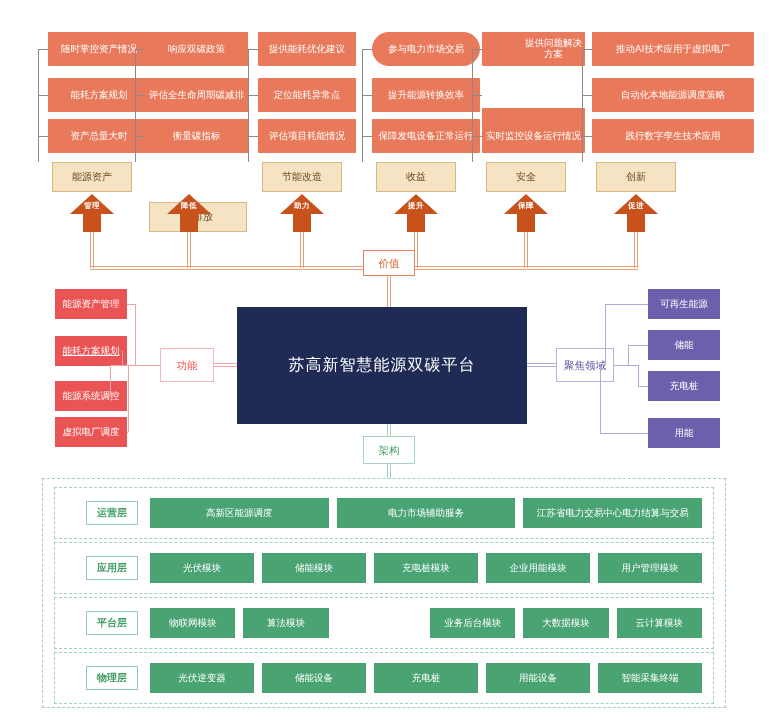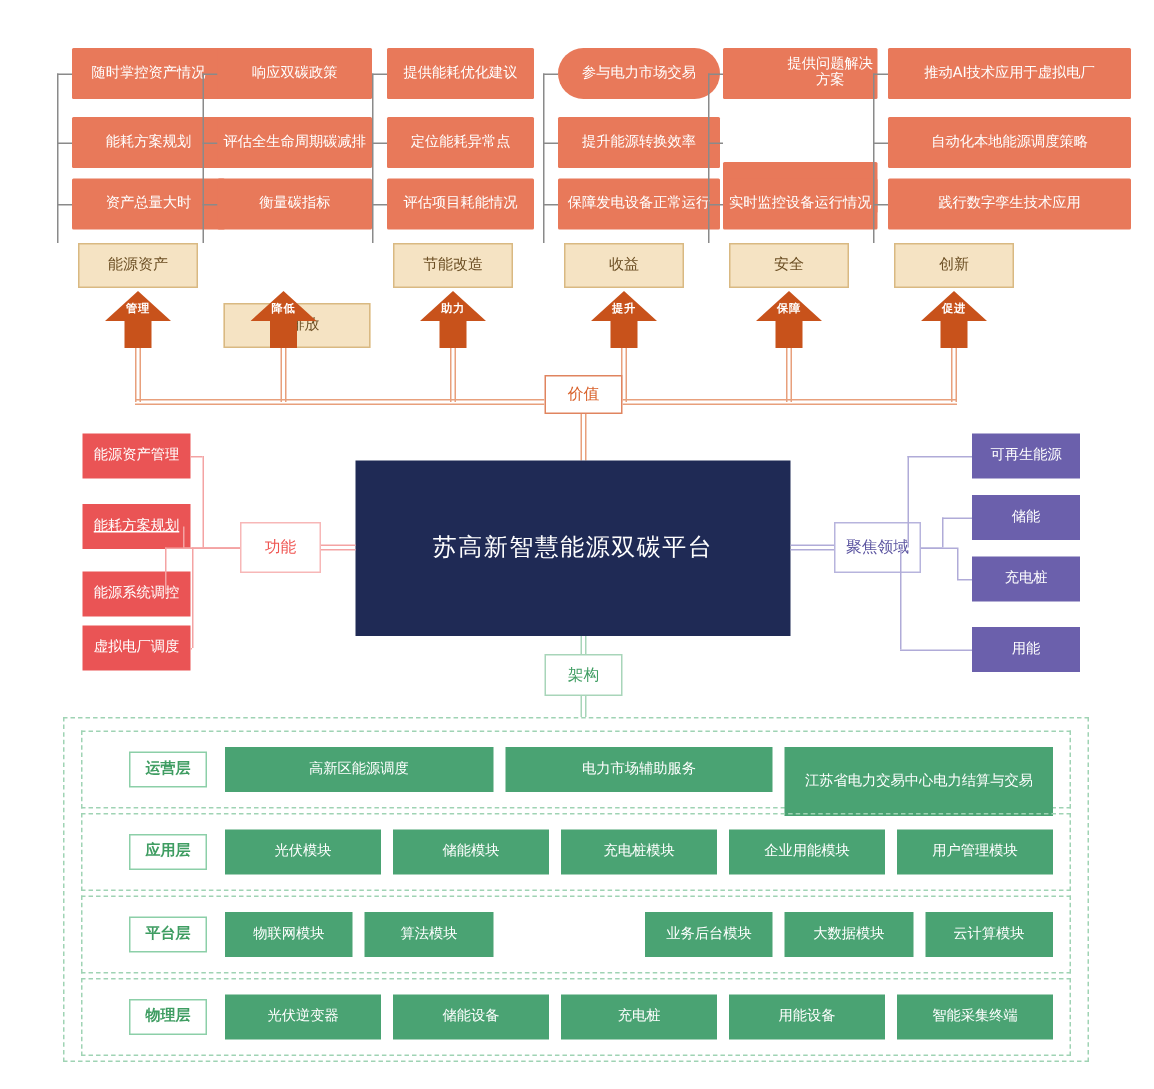--- a/index.html
+++ b/index.html
@@ -187,21 +187,21 @@
     <div class="lnp" style="left:600px;top:365px;width:1px;height:68px;"></div>
     <div class="lnp" style="left:614px;top:365px;width:-14px;height:1px;"></div>
     <div class="dbl-v g" style="left:387px;top:424px;height:12px;"></div>
     <div class="abs bx hub hub-arch" style="left:363px;top:436px;width:52px;height:28px;">架构</div>
     <div class="dbl-v g" style="left:387px;top:464px;height:14px;"></div>
     <div class="abs arch-outer" style="left:42px;top:478px;width:684px;height:230px;"></div>
     <div class="abs arch-row" style="left:54px;top:487px;width:660px;height:52px;"></div>
     <div class="abs bx layer-tag" style="left:86px;top:501px;width:52px;height:24px;">运营层</div>
     <div class="abs bx mod" style="left:150px;top:498px;width:178.66666666666666px;height:30px;">高新区能源调度</div>
     <div class="abs bx mod" style="left:336.66666666666663px;top:498px;width:178.66666666666666px;height:30px;">电力市场辅助服务</div>
-    <div class="abs bx mod" style="left:523.3333333333333px;top:498px;width:178.66666666666666px;height:46px;">江苏省电力交易中心电力结算与交易</div>
+    <div class="abs bx mod" style="left:523.3333333333333px;top:498px;width:178.66666666666666px;height:30px;">江苏省电力交易中心电力结算与交易</div>
     <div class="abs arch-row" style="left:54px;top:542px;width:660px;height:52px;"></div>
     <div class="abs bx layer-tag" style="left:86px;top:556px;width:52px;height:24px;">应用层</div>
     <div class="abs bx mod" style="left:150px;top:553px;width:104px;height:30px;">光伏模块</div>
     <div class="abs bx mod" style="left:262px;top:553px;width:104px;height:30px;">储能模块</div>
     <div class="abs bx mod" style="left:374px;top:553px;width:104px;height:30px;">充电桩模块</div>
     <div class="abs bx mod" style="left:486px;top:553px;width:104px;height:30px;">企业用能模块</div>
     <div class="abs bx mod" style="left:598px;top:553px;width:104px;height:30px;">用户管理模块</div>
     <div class="abs arch-row" style="left:54px;top:597px;width:660px;height:52px;"></div>
     <div class="abs bx layer-tag" style="left:86px;top:611px;width:52px;height:24px;">平台层</div>
     <div class="abs bx mod" style="left:150px;top:608px;width:85.33333333333333px;height:30px;">物联网模块</div>

